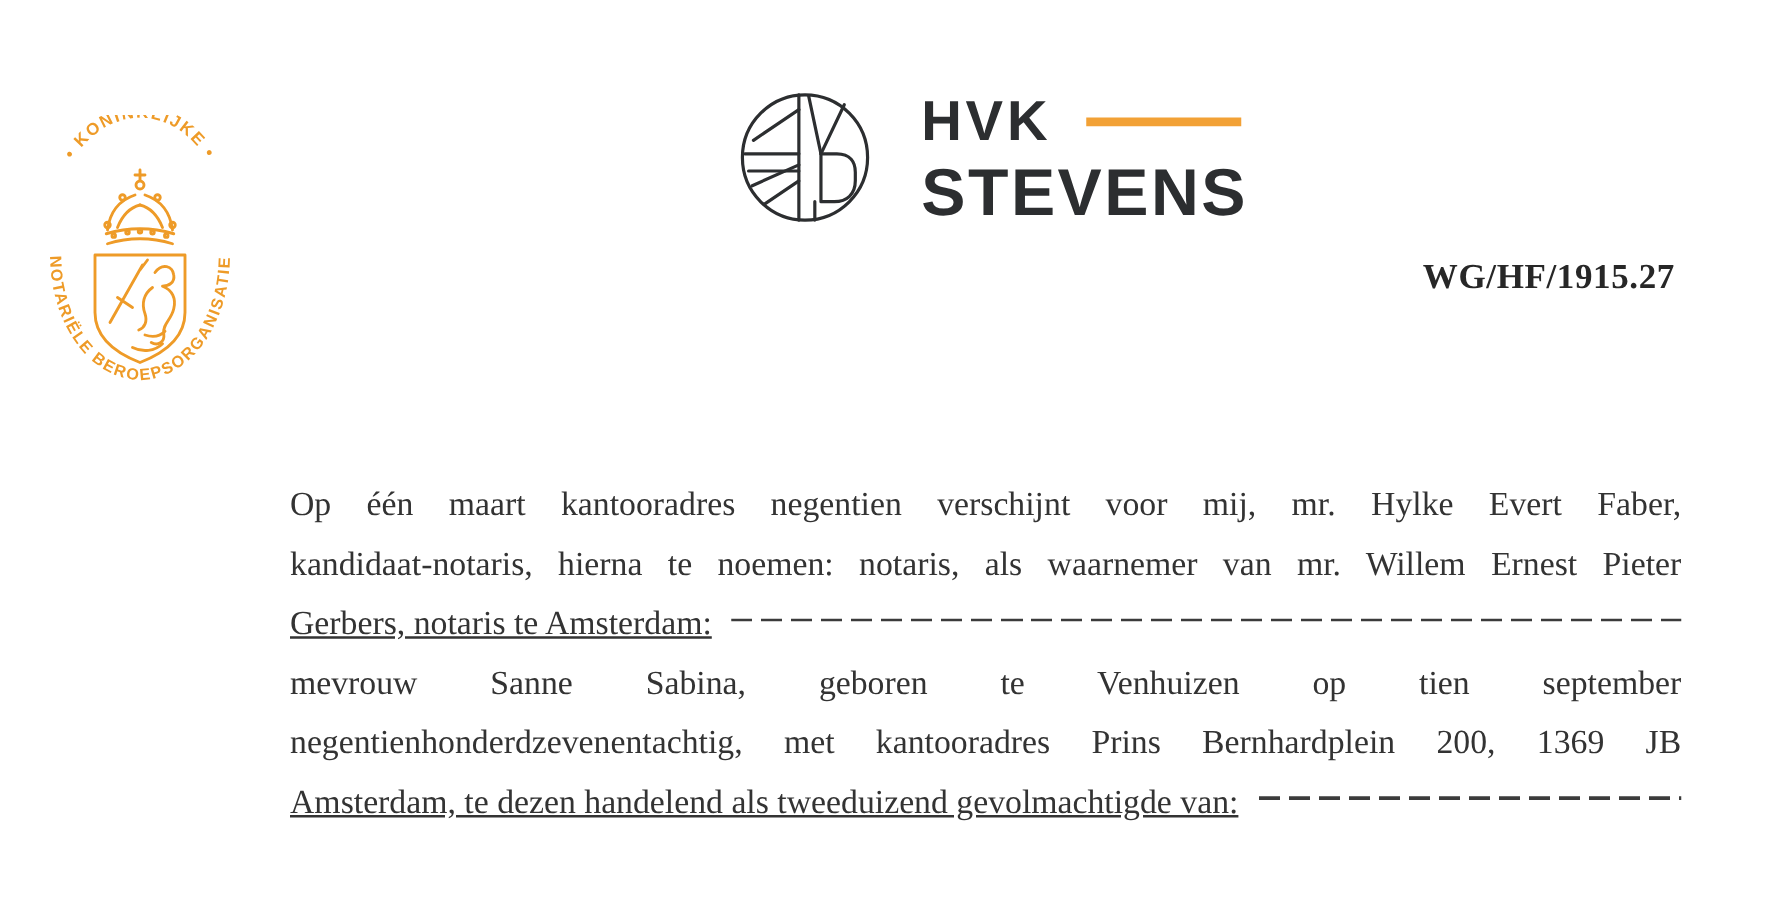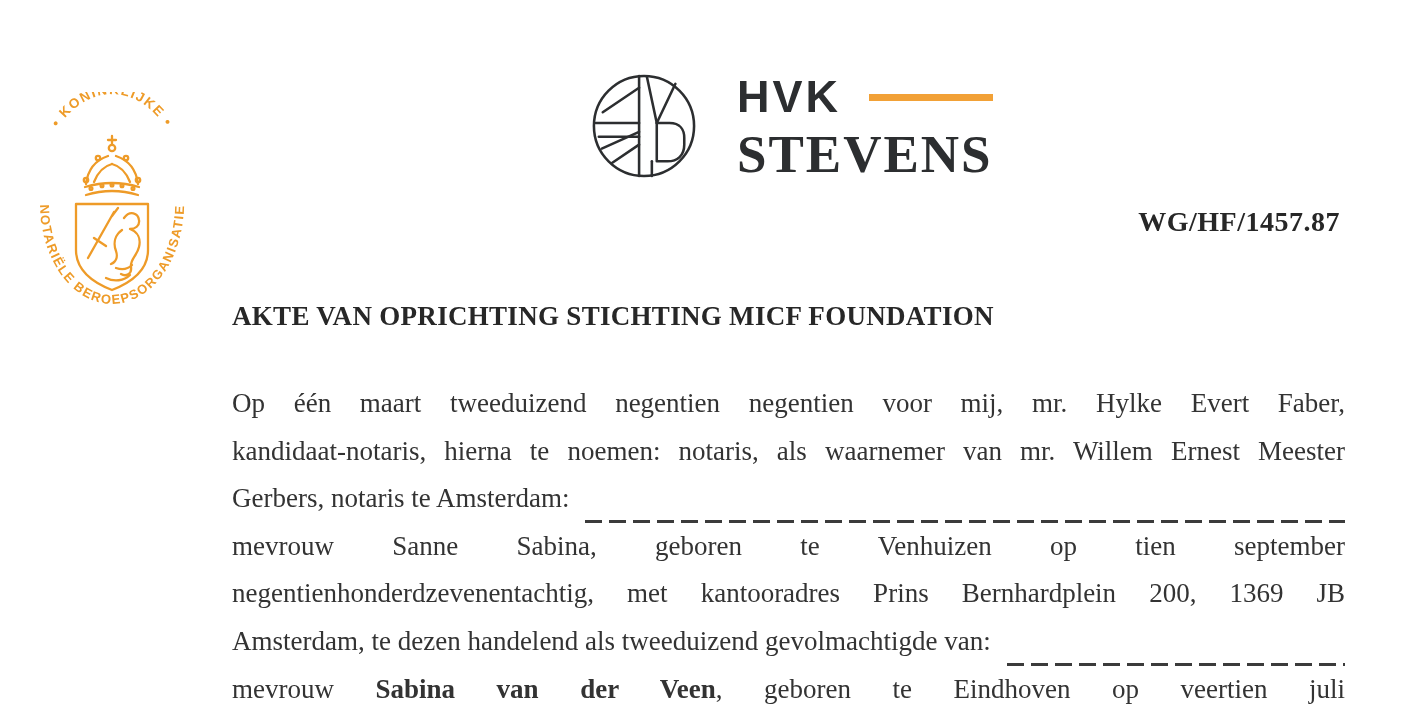--- a/index.html
+++ b/index.html
@@ -17,21 +17,21 @@
 
   
   .logo-mark{position:absolute;left:590px;top:72px;width:108px;height:108px;}
   .brand{
     position:absolute;left:737px;top:74px;
     font-family:"Liberation Sans", sans-serif;
     font-weight:700;color:#2c2e30;line-height:1;
   }
   .brand-row{display:flex;align-items:center;}
   .brand-word1{font-size:45px;letter-spacing:3px;}
-  .brand-word2{font-size:53px;letter-spacing:2px;margin-top:9px;font-family:Liberation Serif, serif;}
+  .brand-word2{font-size:53px;letter-spacing:2px;margin-top:9px;}
   .brand-dash{display:inline-block;width:124px;height:7px;background:#F2A136;margin-left:28px;margin-top:2px;}
 
   
   .refnum{
     position:absolute;top:206px;right:76px;
     font-size:28px;font-weight:700;letter-spacing:0.5px;color:#272727;
   }
 
   
   .doc-title{
@@ -40,21 +40,21 @@
   }
   .doc-body{
     position:absolute;left:232px;top:380px;width:1113px;
     font-size:27px;color:#333;
   }
   .doc-line{
     height:47.6px;line-height:47.6px;
     text-align:justify;text-align-last:justify;
     white-space:normal;
   }
-  .doc-line.flexline{display:flex;align-items:flex-end;text-align:left;text-align-last:left;}
+  .doc-line.flexline{display:flex;align-items:center;text-align:left;text-align-last:left;text-decoration:underline;}
   .doc-line .lead{white-space:nowrap;}
   .dashfill{
     flex:1;height:2.6px;margin-left:16px;margin-top:-6px;
     background:repeating-linear-gradient(90deg,#3b3b3b 0 17px,transparent 17px 24px);
   }
   .doc-line b{font-weight:700;}
 </style>
 </head>
 <body>
 
@@ -119,33 +119,31 @@
   </svg>
 
   <div class="brand">
     <div class="brand-row">
       <span class="brand-word1">HVK</span>
       <span class="brand-dash"></span>
     </div>
     <div class="brand-word2">STEVENS</div>
   </div>
 
-  <div class="refnum">WG/HF/1457.87</div>
+  <div class="refnum">WG/HF/1915.27</div>
 
-  <div class="doc-title">AKTE VAN OPRICHTING STICHTING MICF FOUNDATION</div>
 
   <div class="doc-body">
-    <div class="doc-line">Op één maart tweeduizend negentien negentien voor mij, mr. Hylke Evert Faber,</div>
-    <div class="doc-line">kandidaat-notaris, hierna te noemen: notaris, als waarnemer van mr. Willem Ernest Meester</div>
+    <div class="doc-line">Op één maart kantooradres negentien verschijnt voor mij, mr. Hylke Evert Faber,</div>
+    <div class="doc-line">kandidaat-notaris, hierna te noemen: notaris, als waarnemer van mr. Willem Ernest Pieter</div>
     <div class="doc-line flexline">
       <span class="lead">Gerbers, notaris te Amsterdam:</span>
       <span class="dashfill"></span>
     </div>
     <div class="doc-line">mevrouw Sanne Sabina, geboren te Venhuizen op tien september</div>
     <div class="doc-line">negentienhonderdzevenentachtig, met kantooradres Prins Bernhardplein 200, 1369 JB</div>
     <div class="doc-line flexline">
       <span class="lead">Amsterdam, te dezen handelend als tweeduizend gevolmachtigde van:</span>
       <span class="dashfill"></span>
     </div>
-    <div class="doc-line"><span>mevrouw </span><b>Sabina van der Veen</b><span>, geboren te Eindhoven op veertien juli</span></div>
   </div>
 
 </div>
 
 </body></html>

